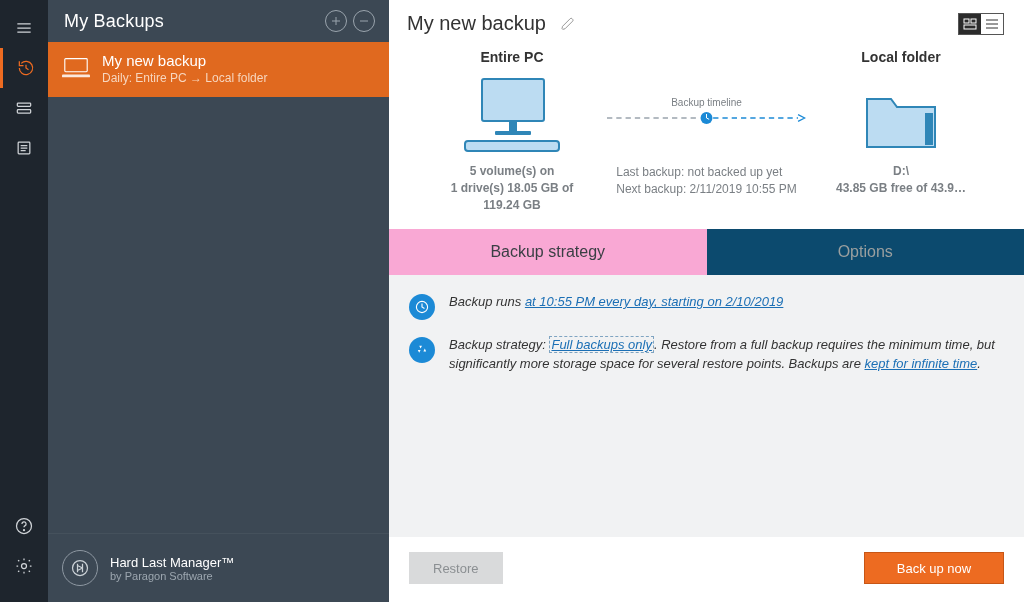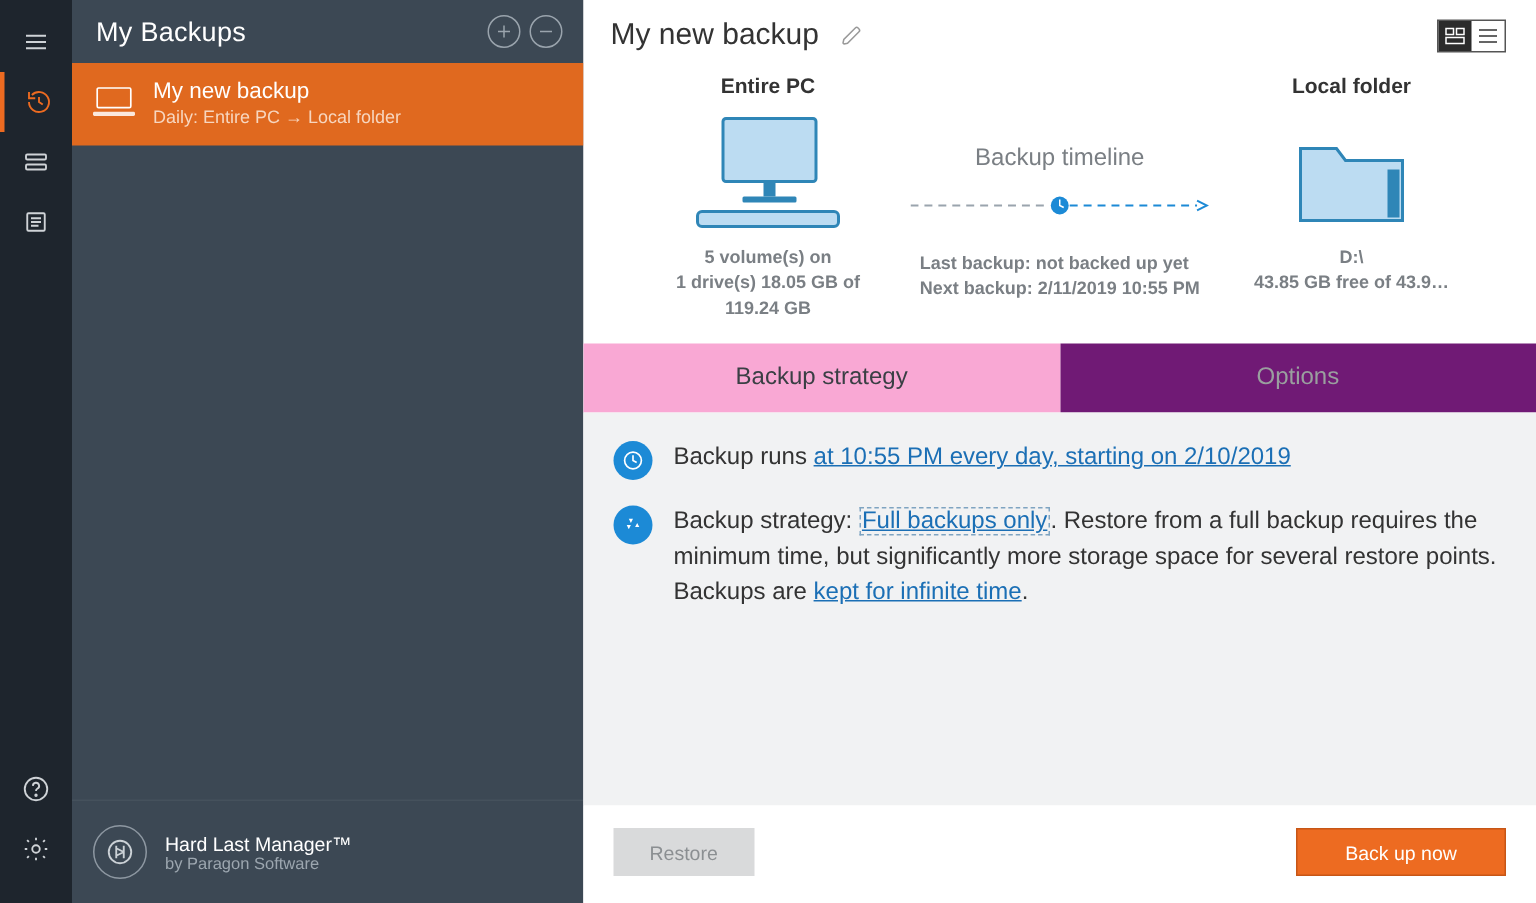--- a/index.html
+++ b/index.html
@@ -41,35 +41,35 @@
   .vt-cell { width:22px; height:20px; display:flex; align-items:center; justify-content:center; cursor:pointer; }
   .vt-cell.active { background:#2b2b2b; color:#fff; }
   .vt-cell svg { width:14px; height:12px; }
 
   .diagram { display:flex; justify-content:space-between; align-items:flex-start; padding:6px 28px 10px 28px; }
   .col { display:flex; flex-direction:column; align-items:center; text-align:center; width:190px;font-weight:bold; }
   .col-title { font-size:14px; color:#333; margin-bottom:10px; }
   .col-img { height:78px; display:flex; align-items:flex-end; justify-content:center; }
   .col-meta { font-size:12px; color:#7a7f84; line-height:1.4; margin-top:10px; }
   .mid { flex:1; display:flex; flex-direction:column; align-items:center; justify-content:center; padding-top:48px; }
-  .timeline-label { font-size:16px; color:#7a7f84; margin-bottom:12px; }
+  .timeline-label { font-size:10px; color:#7a7f84; margin-bottom:0; }
   .timeline { display:flex; align-items:center; width:100%; }
   .timeline svg { width:100%; height:20px; }
 
   .tabs { display:flex; margin-top:6px; }
   .tab { flex:1; text-align:center; padding:14px 0; font-size:16px; color:#444; cursor:pointer; }
-  .tab.inactive { background:#701a75; color:#9a9f9f; }
+  .tab.inactive { background:#0c4a6e; color:#9a9f9f; }
   .tab.active { background:#f9a8d4; color:#3a3f44; }
   .tab-body { background:#f1f2f3; flex:1; padding:18px 20px; }
   .row { display:flex; gap:14px; align-items:flex-start; margin-bottom:16px; }
   .row .ricon { width:26px; height:26px; border-radius:50%; display:flex; align-items:center; justify-content:center; color:#fff; flex-shrink:0; margin-top:1px; }
   .row .ricon svg { width:14px; height:14px; fill:#fff; }
   .ricon.clock { background:#1c8ad6; }
   .ricon.recycle { background:#1c8ad6; }
-  .row p { font-size:16px; color:#333; line-height:1.45; }
+  .row p { font-size:13px; color:#333; line-height:1.45;font-style:italic; }
   a.lk { color:#1b6fb5; text-decoration:underline; cursor:pointer; }
   a.lk.dashed { border:1px dashed #7fa4c1; padding:0 1px; text-decoration:underline; }
 
   .footer { display:flex; padding:14px 20px 18px; gap:28px; align-items:center; background:#fff; border-top:1px solid #eee0; }
   .btn { display:inline-flex; align-items:center; justify-content:center; height:32px; padding:0 24px; font-size:13px; border:none; cursor:pointer; }
   .btn.ghost { background:#d9dadb; color:#8b8f92; }
   .btn.primary { background:#ed6b21; color:#fff; border:1px solid #c75616; margin-left:auto; min-width:140px; }
 </style>
 </head>
 <body>
@@ -207,21 +207,21 @@
         <div class="timeline-label">Backup timeline</div>
         <div class="timeline">
           <svg viewBox="0 0 300 20">
             <line x1="0" y1="10" x2="140" y2="10" stroke="#9aa4ad" stroke-width="2" stroke-dasharray="8 6"></line>
             <circle cx="150" cy="10" r="9" fill="#1c8ad6"></circle>
             <path d="M150 4v6l4 2" stroke="#fff" stroke-width="1.5" fill="none"></path>
             <line x1="160" y1="10" x2="288" y2="10" stroke="#1c8ad6" stroke-width="2" stroke-dasharray="8 6"></line>
             <path d="M288 5 L298 10 L288 15" fill="none" stroke="#1c8ad6" stroke-width="2"></path>
           </svg>
         </div>
-        <div class="col-meta" style="margin-top:20px;font-weight:bold;">
+        <div class="col-meta" style="margin-top:36px;">
           <div>Last backup: not backed up yet</div>
           <div>Next backup: 2/11/2019 10:55 PM</div>
         </div>
       </div>
 
       <div class="col">
         <div class="col-title">Local folder</div>
         <div class="col-img">
           <svg width="80" height="70" viewBox="0 0 80 70">
             <path d="M6 16h24l6 8h38v40H6z" fill="#bcdcf2" stroke="#2f86b7" stroke-width="2"></path>

